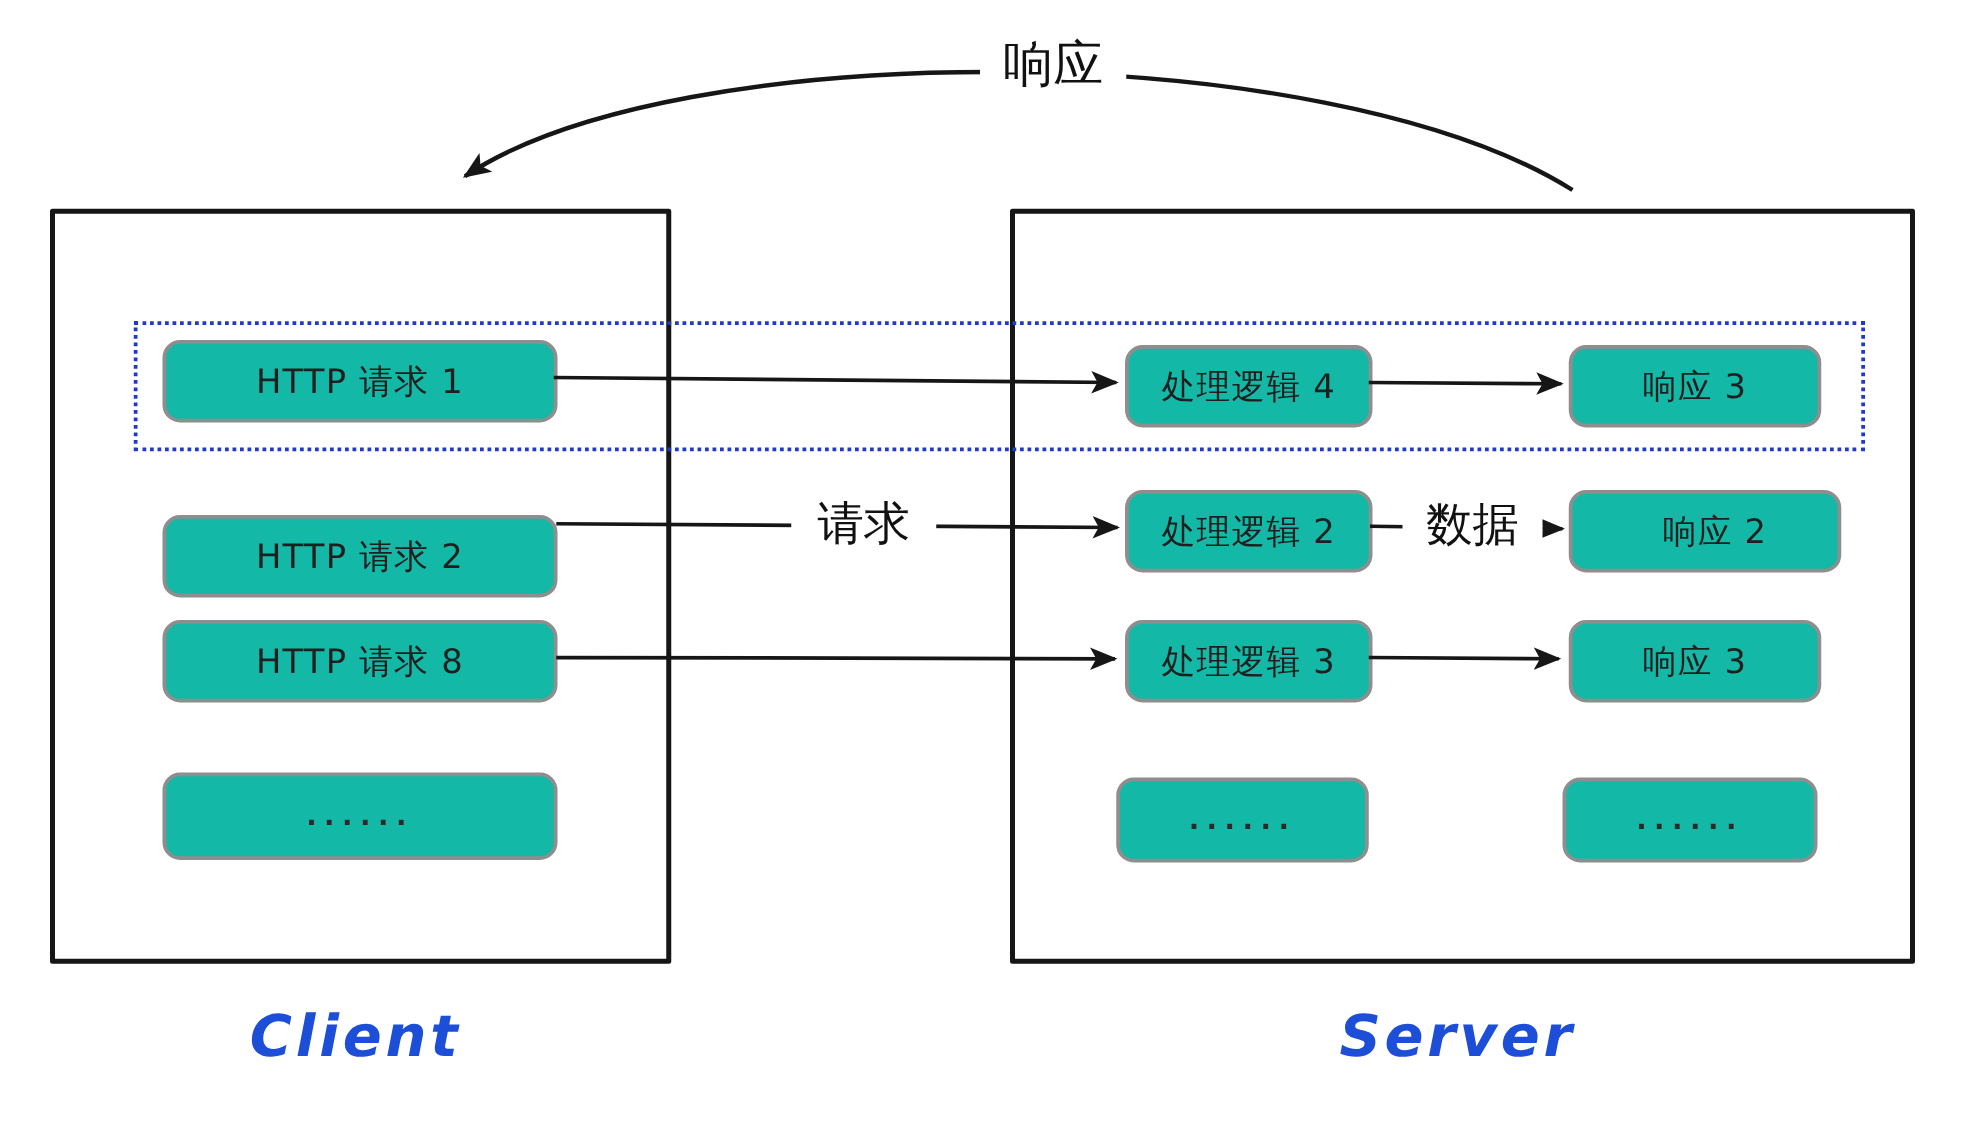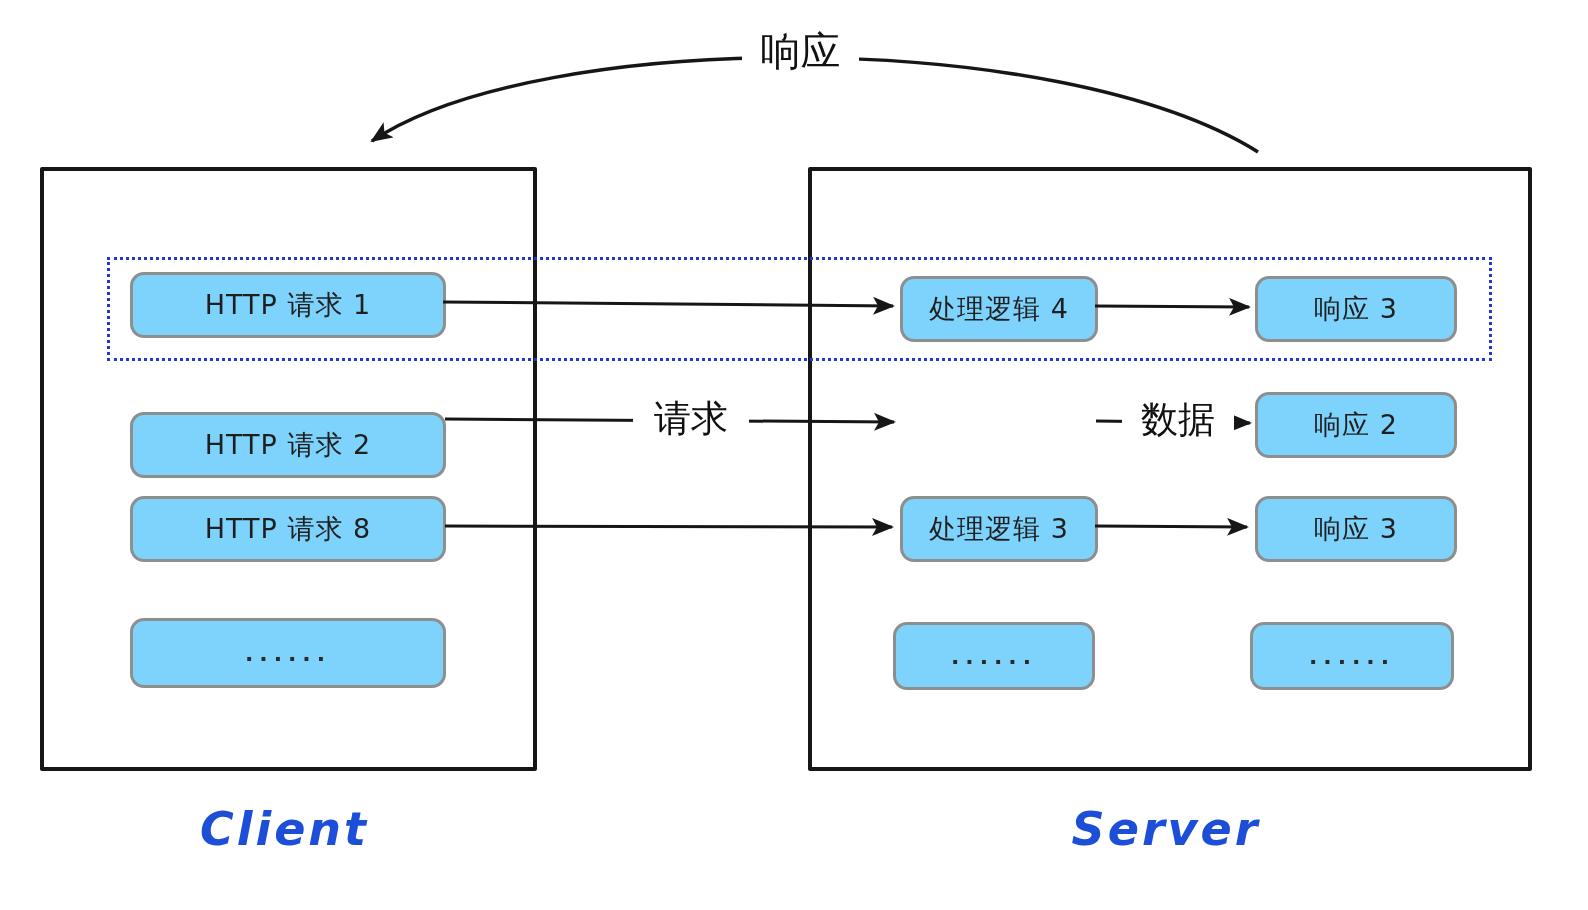--- a/index.html
+++ b/index.html
@@ -9,21 +9,21 @@
   }
   .outer-box {
     position:absolute; border:4px solid #161616; background:transparent;
     border-radius:2px; z-index:1;
   }
   .highlight-rect {
     position:absolute; border:3px dotted #2038cc; z-index:2;
   }
   .node {
     position:absolute; border:3px solid #8e8e8e; border-radius:14px;
-    background:#7dd3fc; display:flex; align-items:center; justify-content:center;
+    background:#14b8a6; display:flex; align-items:center; justify-content:center;
     font-size:27px; color:#1f1f1f; z-index:3; letter-spacing:1px; white-space:nowrap;
   }
   .node.dots { font-size:22px; letter-spacing:6px; color:#2a2a2a; font-weight:bold; }
   .arrows { position:absolute; left:0; top:0; z-index:5; pointer-events:none; }
   .flow-label {
     position:absolute; background:#ffffff; color:#111111;
     display:flex; align-items:center; justify-content:center;
     font-size:37px; padding:0 6px; z-index:6; white-space:nowrap;
   }
   .box-title {
@@ -40,25 +40,26 @@
   <div class="outer-box" style="left:808px; top:167px; width:716px; height:596px;"></div>
 
   <div class="highlight-rect" style="left:107px; top:257px; width:1379px; height:98px;"></div>
 
   <div class="node" style="left:130px; top:272px; width:310px; height:60px;">HTTP 请求 1</div>
   <div class="node" style="left:130px; top:412px; width:310px; height:60px;">HTTP 请求 2</div>
   <div class="node" style="left:130px; top:496px; width:310px; height:60px;">HTTP 请求 8</div>
   <div class="node dots" style="left:130px; top:618px; width:310px; height:64px;">......</div>
 
   <div class="node" style="left:900px; top:276px; width:192px; height:60px;">处理逻辑 4</div>
+  <div class="node" style="left:900px; top:392px; width:192px; height:60px;">处理逻辑 2</div>
   <div class="node" style="left:900px; top:496px; width:192px; height:60px;">处理逻辑 3</div>
   <div class="node dots" style="left:893px; top:622px; width:196px; height:62px;">......</div>
 
   <div class="node" style="left:1255px; top:276px; width:196px; height:60px;">响应 3</div>
-  <div class="node" style="left:1255px; top:392px; width:196px; height:60px;">响应 2</div>
+  <div class="node" style="left:1255px; top:392px; width:196px; height:60px;padding-left:16px;">响应 2</div>
   <div class="node" style="left:1255px; top:496px; width:196px; height:60px;">响应 3</div>
   <div class="node dots" style="left:1250px; top:622px; width:198px; height:62px;">......</div>
 
   <svg class="arrows" width="1588" height="910" viewBox="0 0 1588 910">
     <defs>
       <marker id="ah" markerUnits="userSpaceOnUse" markerWidth="24" markerHeight="18" refX="20" refY="9" orient="auto">
         <path d="M0,0 L22,9 L0,18 L5,9 z" fill="#161616"></path>
       </marker>
     </defs>
 
@@ -66,20 +67,20 @@
 
     <line x1="443" y1="302" x2="893" y2="306" stroke="#161616" stroke-width="3" marker-end="url(#ah)"></line>
     <line x1="445" y1="419" x2="894" y2="422" stroke="#161616" stroke-width="3" marker-end="url(#ah)"></line>
     <line x1="445" y1="526" x2="892" y2="527" stroke="#161616" stroke-width="3" marker-end="url(#ah)"></line>
 
     <line x1="1095" y1="306" x2="1249" y2="307" stroke="#161616" stroke-width="3" marker-end="url(#ah)"></line>
     <line x1="1096" y1="421" x2="1250" y2="423" stroke="#161616" stroke-width="3" marker-end="url(#ah)"></line>
     <line x1="1095" y1="526" x2="1247" y2="527" stroke="#161616" stroke-width="3" marker-end="url(#ah)"></line>
   </svg>
 
-  <div class="flow-label" style="left:742px; top:22px; width:105px; height:58px; font-size:40px;">响应</div>
+  <div class="flow-label" style="left:784px; top:22px; width:105px; height:58px; font-size:40px;">响应</div>
   <div class="flow-label" style="left:633px; top:392px; width:104px; height:54px;">请求</div>
   <div class="flow-label" style="left:1122px; top:394px; width:100px; height:52px;">数据</div>
 
   <div class="box-title" style="left:40px; top:802px; width:489px;">Client</div>
   <div class="box-title" style="left:808px; top:802px; width:716px;">Server</div>
 
 </div>
 
 </body></html>

